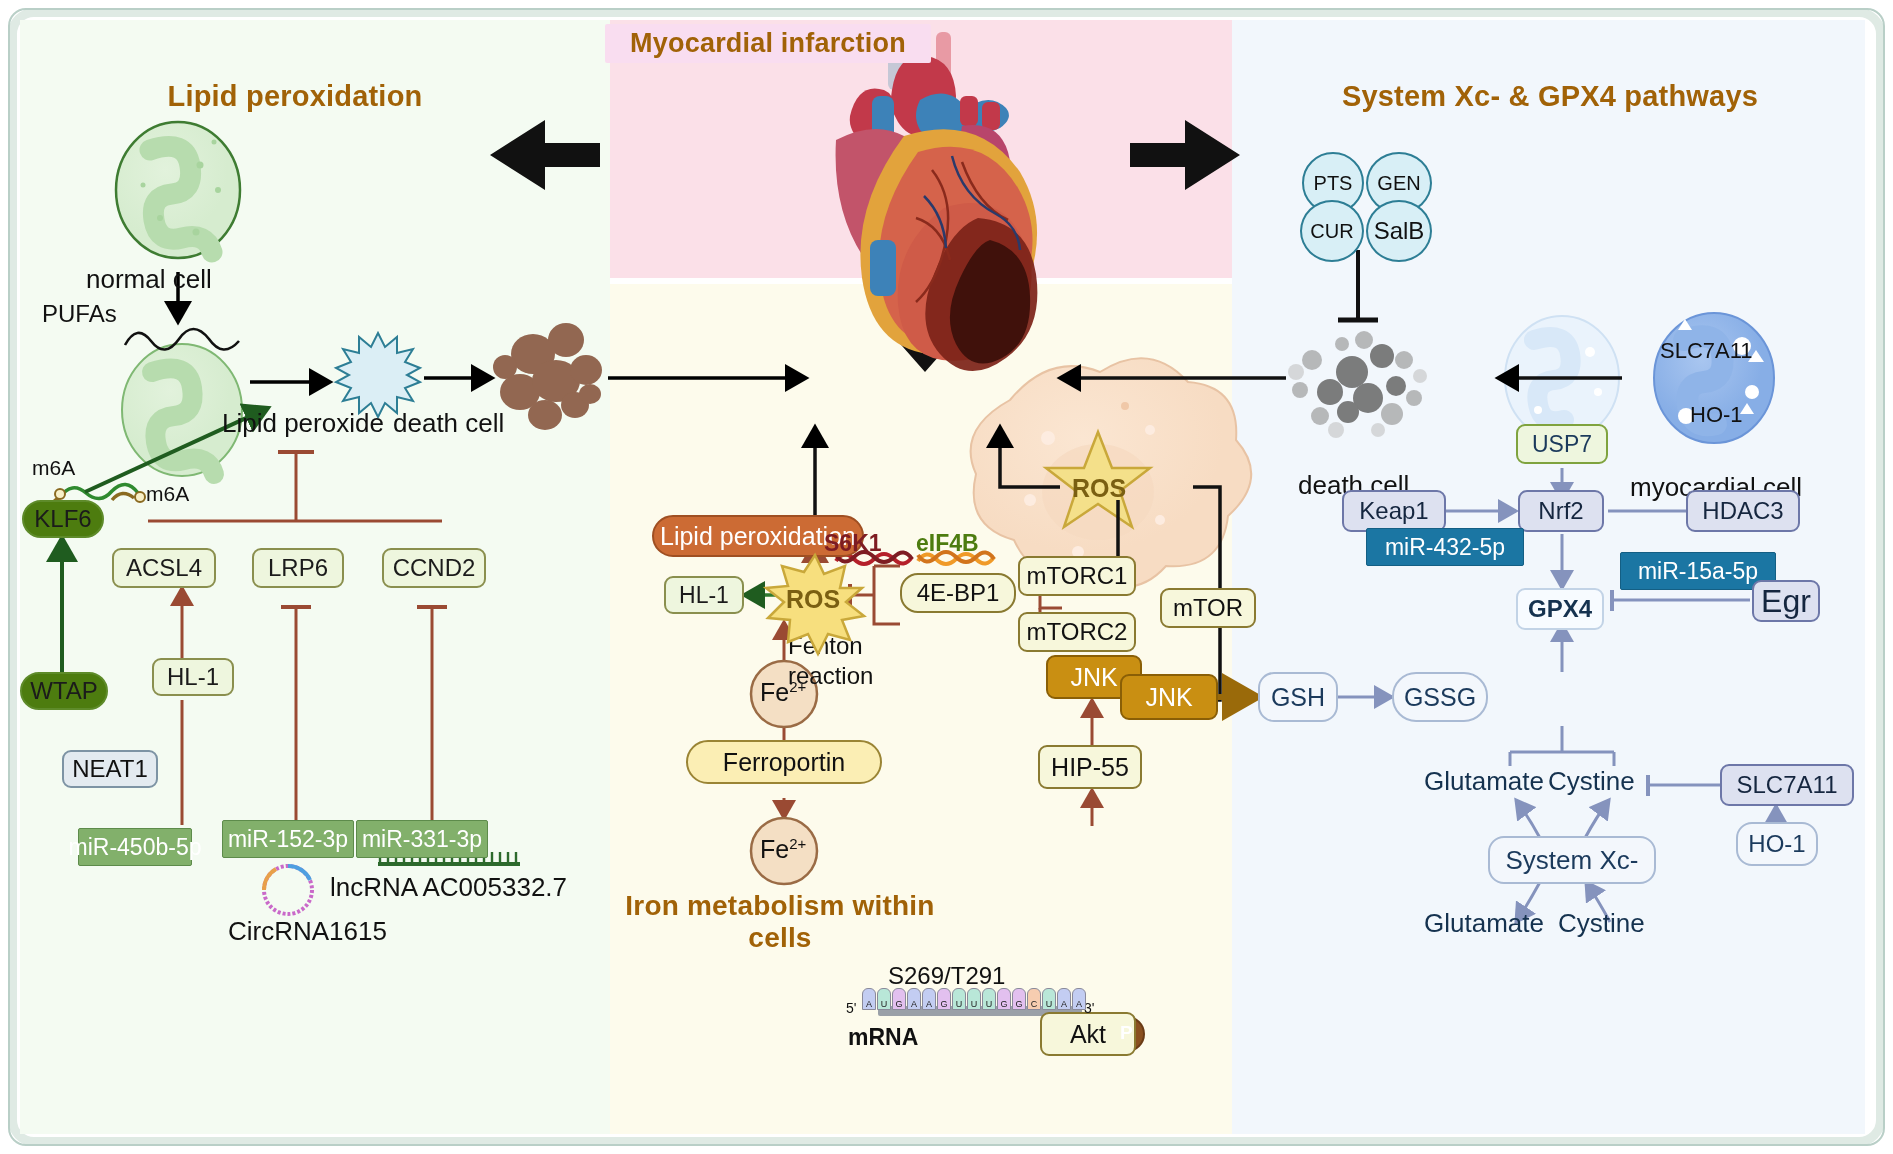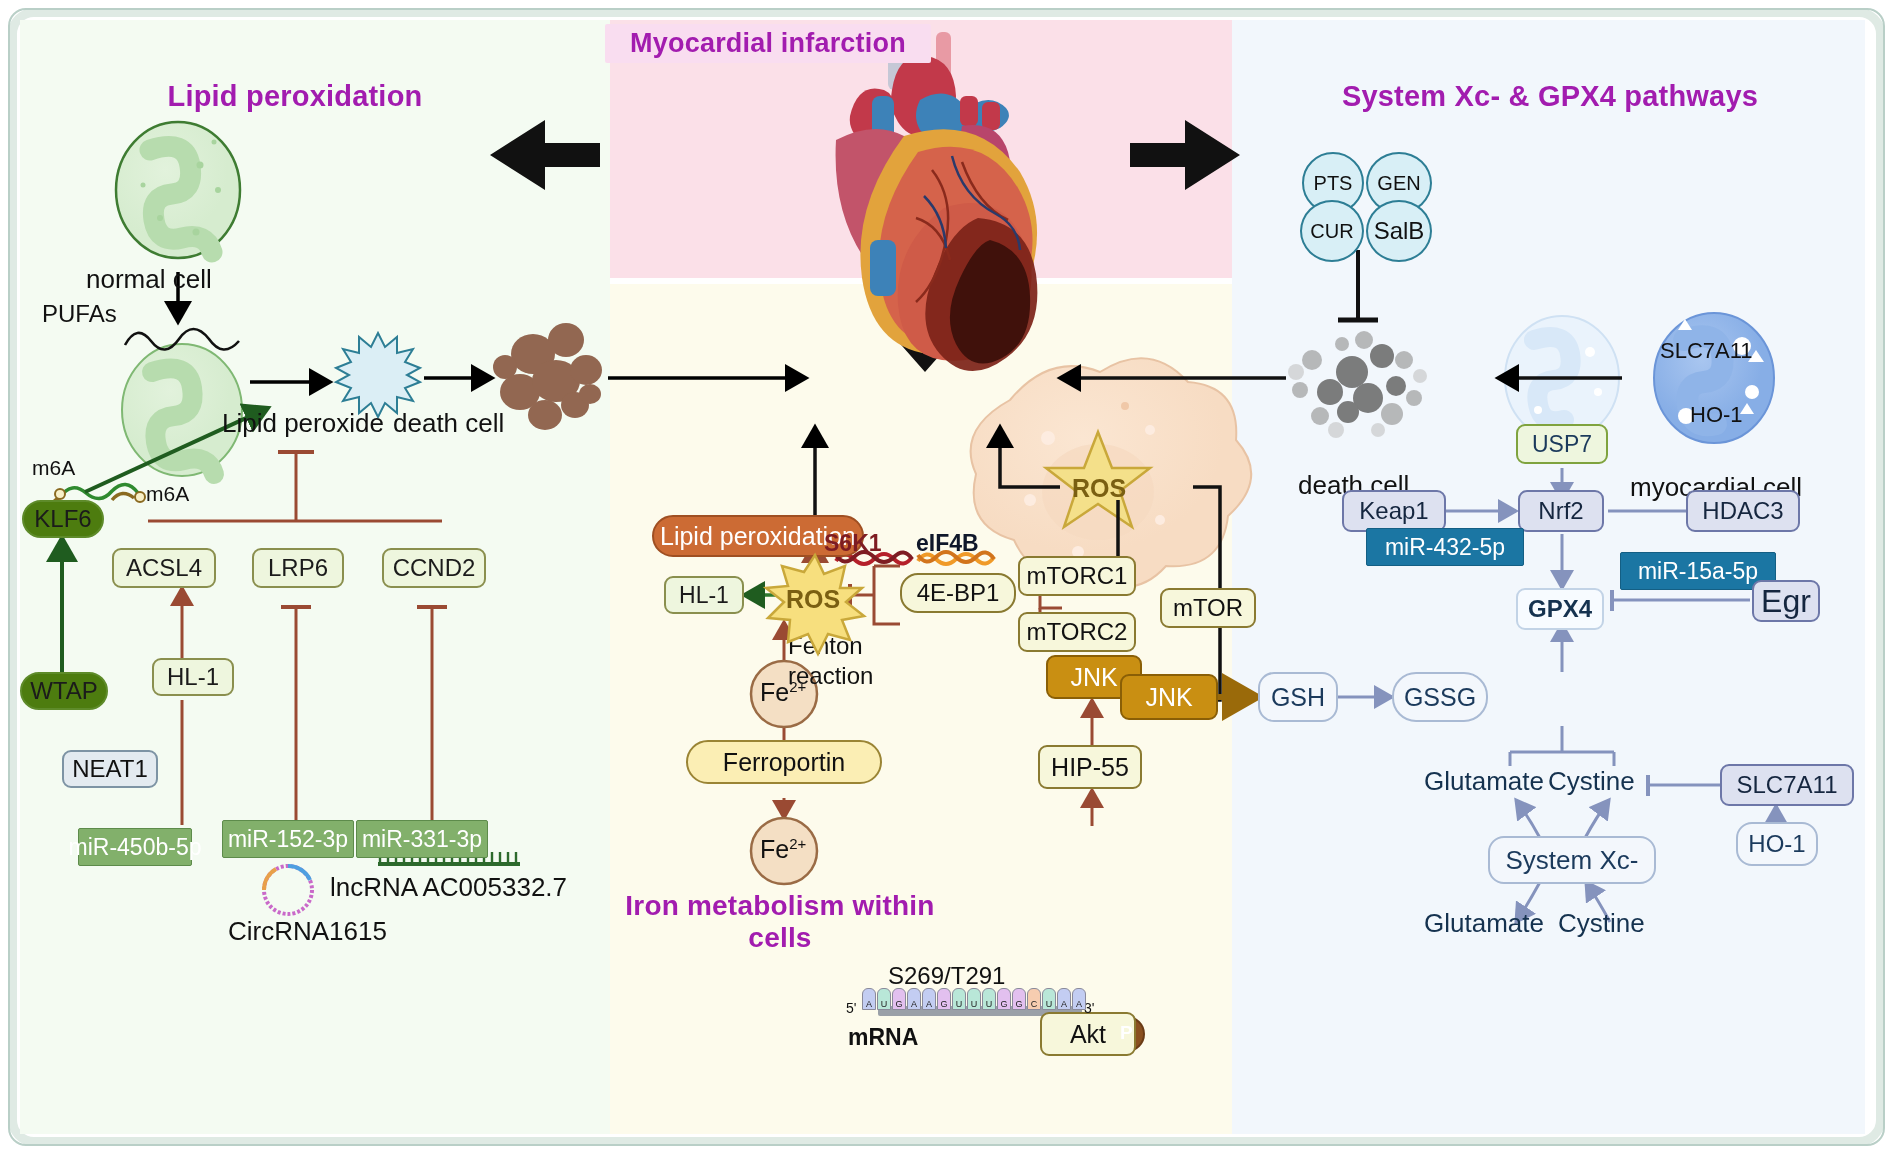--- a/index.html
+++ b/index.html
@@ -10,21 +10,21 @@
   .frame{position:absolute;left:8px;top:8px;width:1877px;height:1138px;border:9px solid #dfeae4;border-radius:26px;box-sizing:border-box;background:#ffffff;}
   .frame-inner{position:absolute;left:0;top:0;right:0;bottom:0;border:2px solid #b9cfc7;border-radius:18px;box-sizing:border-box;pointer-events:none;}
 
   
   .panel{position:absolute;box-sizing:border-box;}
   .p-left{left:20px;top:20px;width:590px;height:1114px;background:#f4fbf2;}
   .p-mid-top{left:610px;top:20px;width:622px;height:258px;background:#fbe0e8;}
   .p-mid-bot{left:610px;top:284px;width:622px;height:850px;background:#fdfbec;}
   .p-right{left:1232px;top:20px;width:633px;height:1114px;background:#f2f7fc;}
 
-  .title{position:absolute;font-weight:bold;color:#a21caf;letter-spacing:.2px;}
+  .title{position:absolute;font-weight:bold;color:#a16207;letter-spacing:.2px;}
   .t-left{left:115px;top:80px;width:360px;text-align:center;font-size:29px;}
   .t-right{left:1310px;top:80px;width:480px;text-align:center;font-size:29px;}
   .t-mi{left:605px;top:24px;width:310px;text-align:center;font-size:27px;background:#f9ddf0;padding:4px 8px;border-radius:2px;}
   .t-iron{left:590px;top:890px;width:380px;text-align:center;font-size:28px;}
 
   .lbl{position:absolute;color:#111;white-space:nowrap;}
 
   
   .node{position:absolute;box-sizing:border-box;display:flex;align-items:center;justify-content:center;white-space:nowrap;border-radius:9px;}
   .n-green{background:#4d7c0f;border:2px solid #5e8b2a;color:#1b1b1b;}
@@ -401,21 +401,21 @@
 
   <div class="node n-orange" style="left:652px;top:515px;width:212px;height:42px;font-size:25px;">Lipid peroxidation</div>
   <div class="node n-green-soft" style="left:664px;top:576px;width:80px;height:38px;font-size:23px;">HL-1</div>
 
   <svg class="lay" viewBox="0 0 1893 1154" style="z-index:2;">
     <path d="M815 555 L824 574 L845 566 L840 588 L862 588 L846 602 L864 616 L842 620 L850 640 L828 634 L818 654 L808 634 L788 642 L790 620 L768 618 L784 602 L766 588 L788 586 L782 566 L804 572 Z" fill="#f7df7e" stroke="#c9a83a" stroke-width="2.5"></path>
   </svg>
   <div class="lbl" style="left:786px;top:585px;font-size:25px;font-weight:bold;color:#7a5f12;z-index:3;position:absolute;">ROS</div>
 
   <div class="lbl" style="left:824px;top:530px;font-size:23px;font-weight:bold;color:#7e1c22;">S6K1</div>
-  <div class="lbl" style="left:916px;top:530px;font-size:23px;font-weight:bold;color:#0f172a;">eIF4B</div>
+  <div class="lbl" style="left:916px;top:530px;font-size:23px;font-weight:bold;color:#4d7c0f;">eIF4B</div>
 
   <div class="node n-cream" style="left:900px;top:573px;width:116px;height:40px;font-size:24px;border-radius:18px;">4E-BP1</div>
   <div class="node n-cream" style="left:1018px;top:556px;width:118px;height:40px;font-size:24px;">mTORC1</div>
   <div class="node n-cream" style="left:1018px;top:612px;width:118px;height:40px;font-size:24px;">mTORC2</div>
   <div class="node n-cream" style="left:1160px;top:588px;width:96px;height:40px;font-size:24px;">mTOR</div>
 
   <div class="lbl" style="left:788px;top:632px;font-size:24px;">Fenton</div>
   <div class="lbl" style="left:788px;top:662px;font-size:24px;">reaction</div>
 
   <div class="lbl" style="left:760px;top:678px;font-size:25px;"><span>Fe</span><sup style="font-size:15px;">2+</sup></div>

